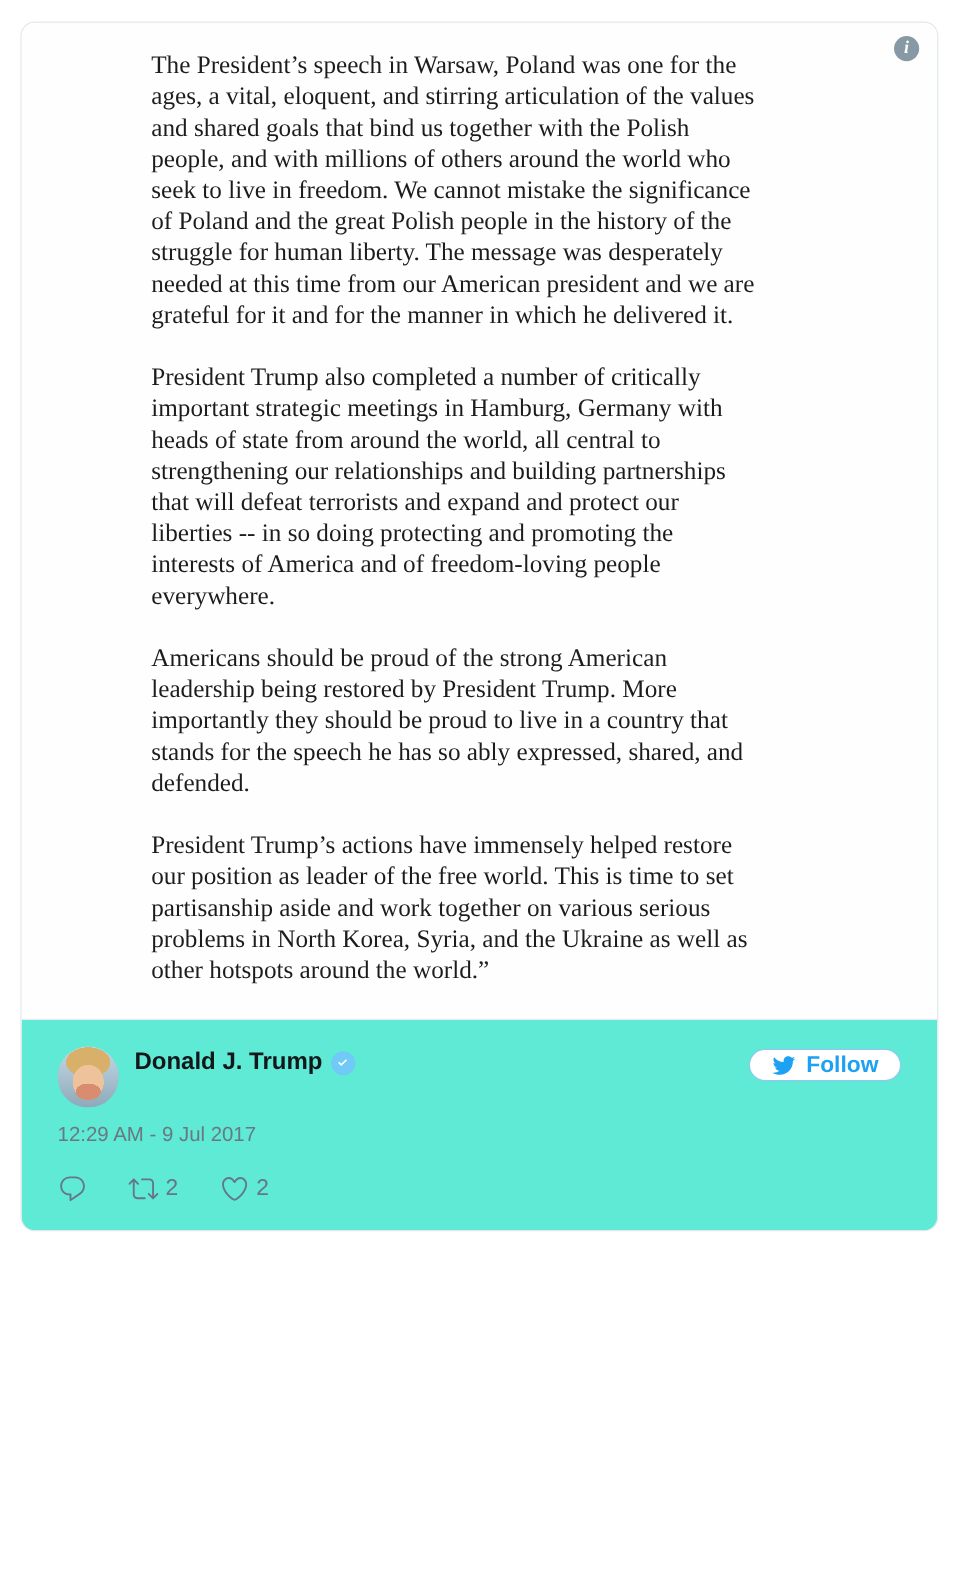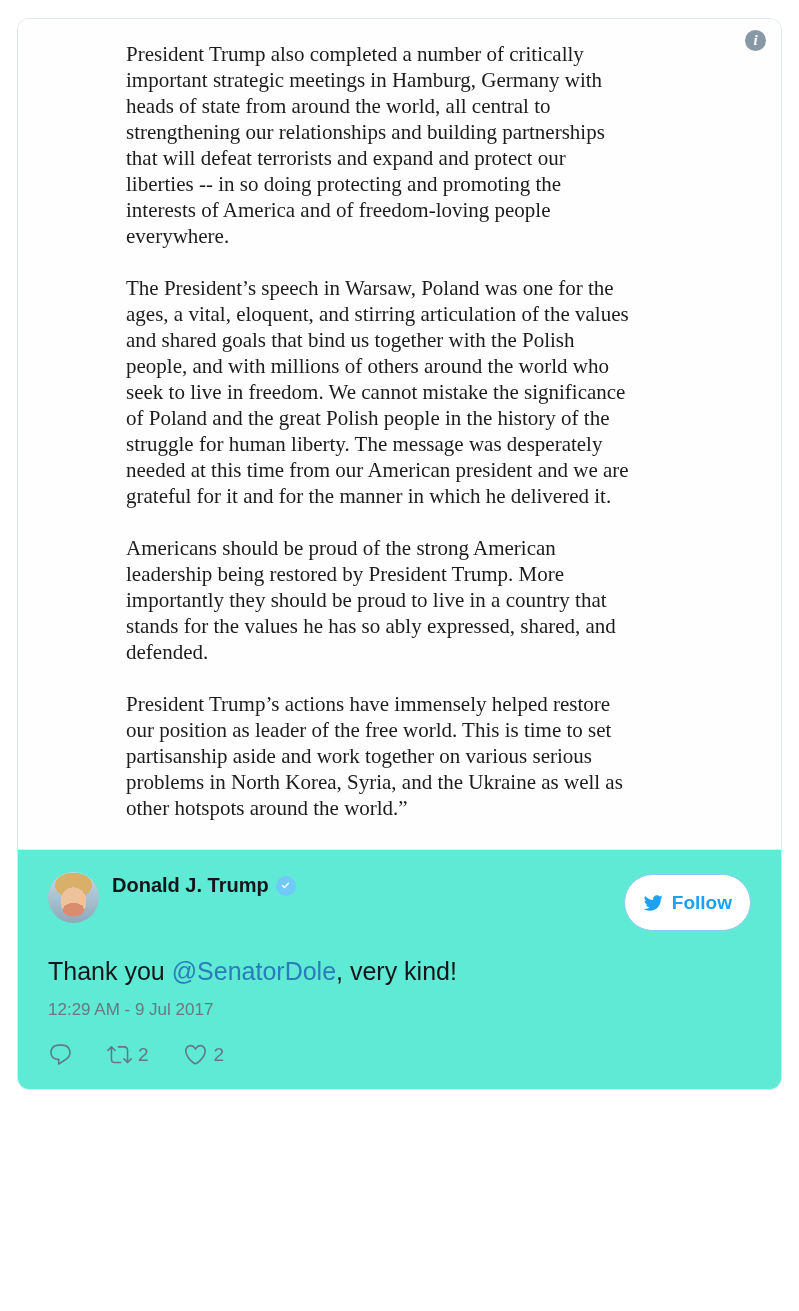--- a/index.html
+++ b/index.html
@@ -89,21 +89,21 @@
   .handle { font-size: 17px; color: #657786; margin-top: 4px; cursor: pointer; }
   .follow-btn {
     display: flex; align-items: center; gap: 9px;
     border: 1px solid #8ec9f2;
     background: #fff;
     color: #1da1f2;
     font-family: "Liberation Sans", sans-serif;
     font-weight: bold;
     font-size: 19px;
     padding: 0 18px;
-    height: 57px;
+    height: 27px;
     border-radius: 100px;
     cursor: pointer;
     flex: none;
     margin-top: 2px;
   }
   .follow-btn svg { width: 20px; height: 20px; fill: #1da1f2; }
 
   .tweet-text {
     font-size: 25px;
     line-height: 32px;
@@ -133,41 +133,41 @@
   .action svg { width: 25px; height: 25px; fill: #657786; }
   .action .count { font-size: 19px; color: #657786; }
 </style>
 </head>
 <body>
 
 <div class="tweet-card">
 
   <div class="statement">
     <div class="info-btn">i</div>
-    <div class="stmt-p">President Trump also completed a number of critically
-important strategic meetings in Hamburg, Germany with
-heads of state from around the world, all central to
-strengthening our relationships and building partnerships
-that will defeat terrorists and expand and protect our
-liberties -- in so doing protecting and promoting the
-interests of America and of freedom-loving people
-everywhere.</div>
     <div class="stmt-p">The President’s speech in Warsaw, Poland was one for the
 ages, a vital, eloquent, and stirring articulation of the values
 and shared goals that bind us together with the Polish
 people, and with millions of others around the world who
 seek to live in freedom. We cannot mistake the significance
 of Poland and the great Polish people in the history of the
 struggle for human liberty.  The message was desperately
 needed at this time from our American president and we are
 grateful for it and for the manner in which he delivered it.</div>
+    <div class="stmt-p">President Trump also completed a number of critically
+important strategic meetings in Hamburg, Germany with
+heads of state from around the world, all central to
+strengthening our relationships and building partnerships
+that will defeat terrorists and expand and protect our
+liberties -- in so doing protecting and promoting the
+interests of America and of freedom-loving people
+everywhere.</div>
     <div class="stmt-p">Americans should be proud of the strong American
 leadership being restored by President Trump. More
 importantly they should be proud to live in a country that
-stands for the values he has so ably expressed, shared, and
+stands for the speech he has so ably expressed, shared, and
 defended.</div>
     <div class="stmt-p">President Trump’s actions have immensely helped restore
 our position as leader of the free world.  This is time to set
 partisanship aside and work together on various serious
 problems in North Korea, Syria, and the Ukraine as well as
 other hotspots around the world.”</div>
   </div>
 
   <div class="tweet-footer">
 
@@ -186,23 +186,20 @@
       </div>
 
       <button class="follow-btn">
         <svg viewBox="0 0 24 24">
             <path d="M23.643 4.937c-.835.37-1.732.62-2.675.733.962-.576 1.7-1.49 2.048-2.578-.9.534-1.897.922-2.958 1.13-.85-.904-2.06-1.47-3.4-1.47-2.572 0-4.658 2.086-4.658 4.66 0 .364.042.718.12 1.06-3.873-.195-7.304-2.05-9.602-4.868-.4.69-.63 1.49-.63 2.342 0 1.616.823 3.043 2.072 3.878-.764-.025-1.482-.234-2.11-.583v.06c0 2.257 1.605 4.14 3.737 4.568-.392.106-.803.162-1.227.162-.3 0-.593-.028-.877-.082.593 1.85 2.313 3.198 4.352 3.234-1.595 1.25-3.604 1.995-5.786 1.995-.376 0-.747-.022-1.112-.065 2.062 1.323 4.51 2.093 7.14 2.093 8.57 0 13.255-7.098 13.255-13.254 0-.2-.005-.402-.014-.602.91-.658 1.7-1.477 2.323-2.41z"></path>
           </svg>
         <span>Follow</span>
       </button>
     </div>
 
-    <div class="tweet-text">
-      <span>Thank you </span><a class="mention">@SenatorDole</a><span>, very kind!</span>
-    </div>
 
     <div class="timestamp">12:29 AM - 9 Jul 2017</div>
 
     <div class="actions">
       <div class="action">
         <svg viewBox="0 0 24 24">
             <path d="M14.046 2.242l-4.148-.01h-.002c-4.374 0-7.8 3.427-7.8 7.802 0 4.098 3.186 7.206 7.465 7.37v3.828c0 .108.044.286.12.403.142.225.384.347.632.347.138 0 .277-.038.402-.118.264-.168 6.473-4.14 8.088-5.506 1.902-1.61 3.04-3.97 3.043-6.312v-.017c-.006-4.367-3.43-7.787-7.8-7.788zm3.787 12.972c-1.134.96-4.862 3.405-6.772 4.643V16.67c0-.414-.335-.75-.75-.75h-.396c-3.66 0-6.318-2.476-6.318-5.886 0-3.534 2.768-6.302 6.3-6.302l4.147.01h.002c3.532 0 6.3 2.766 6.302 6.296-.003 1.91-.942 3.844-2.514 5.176z"></path>
           </svg>
       </div>
       <div class="action">

